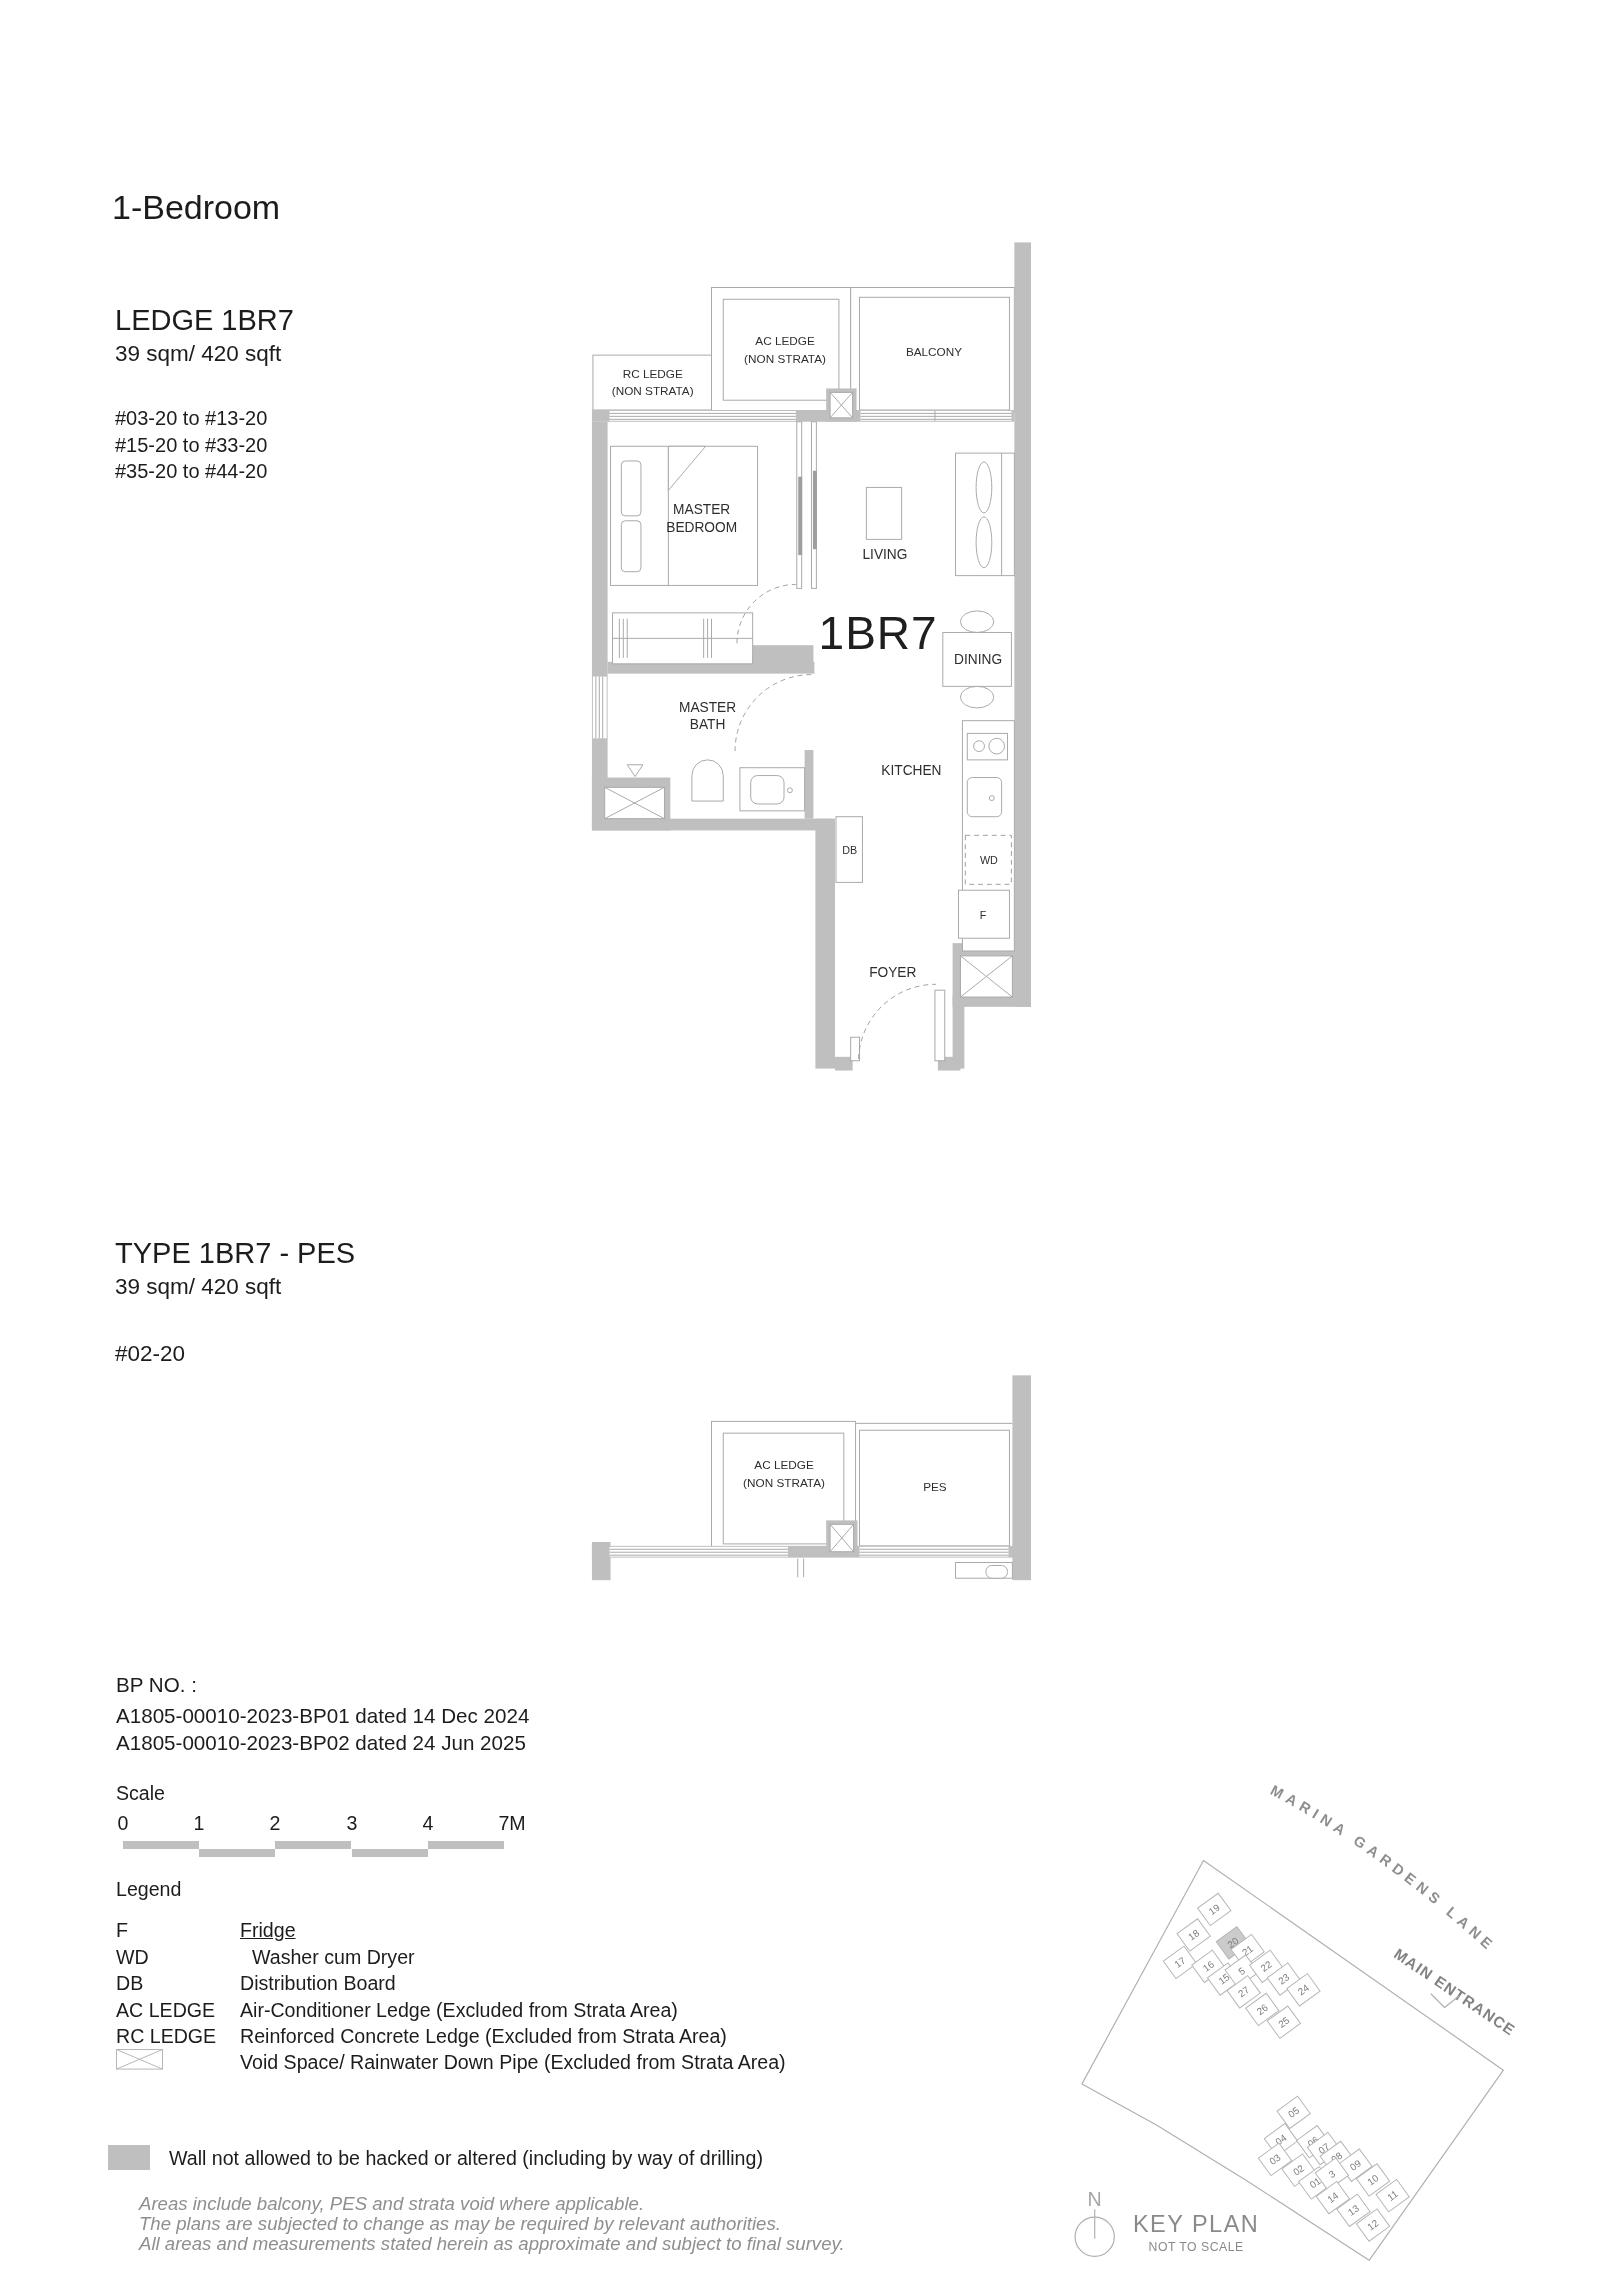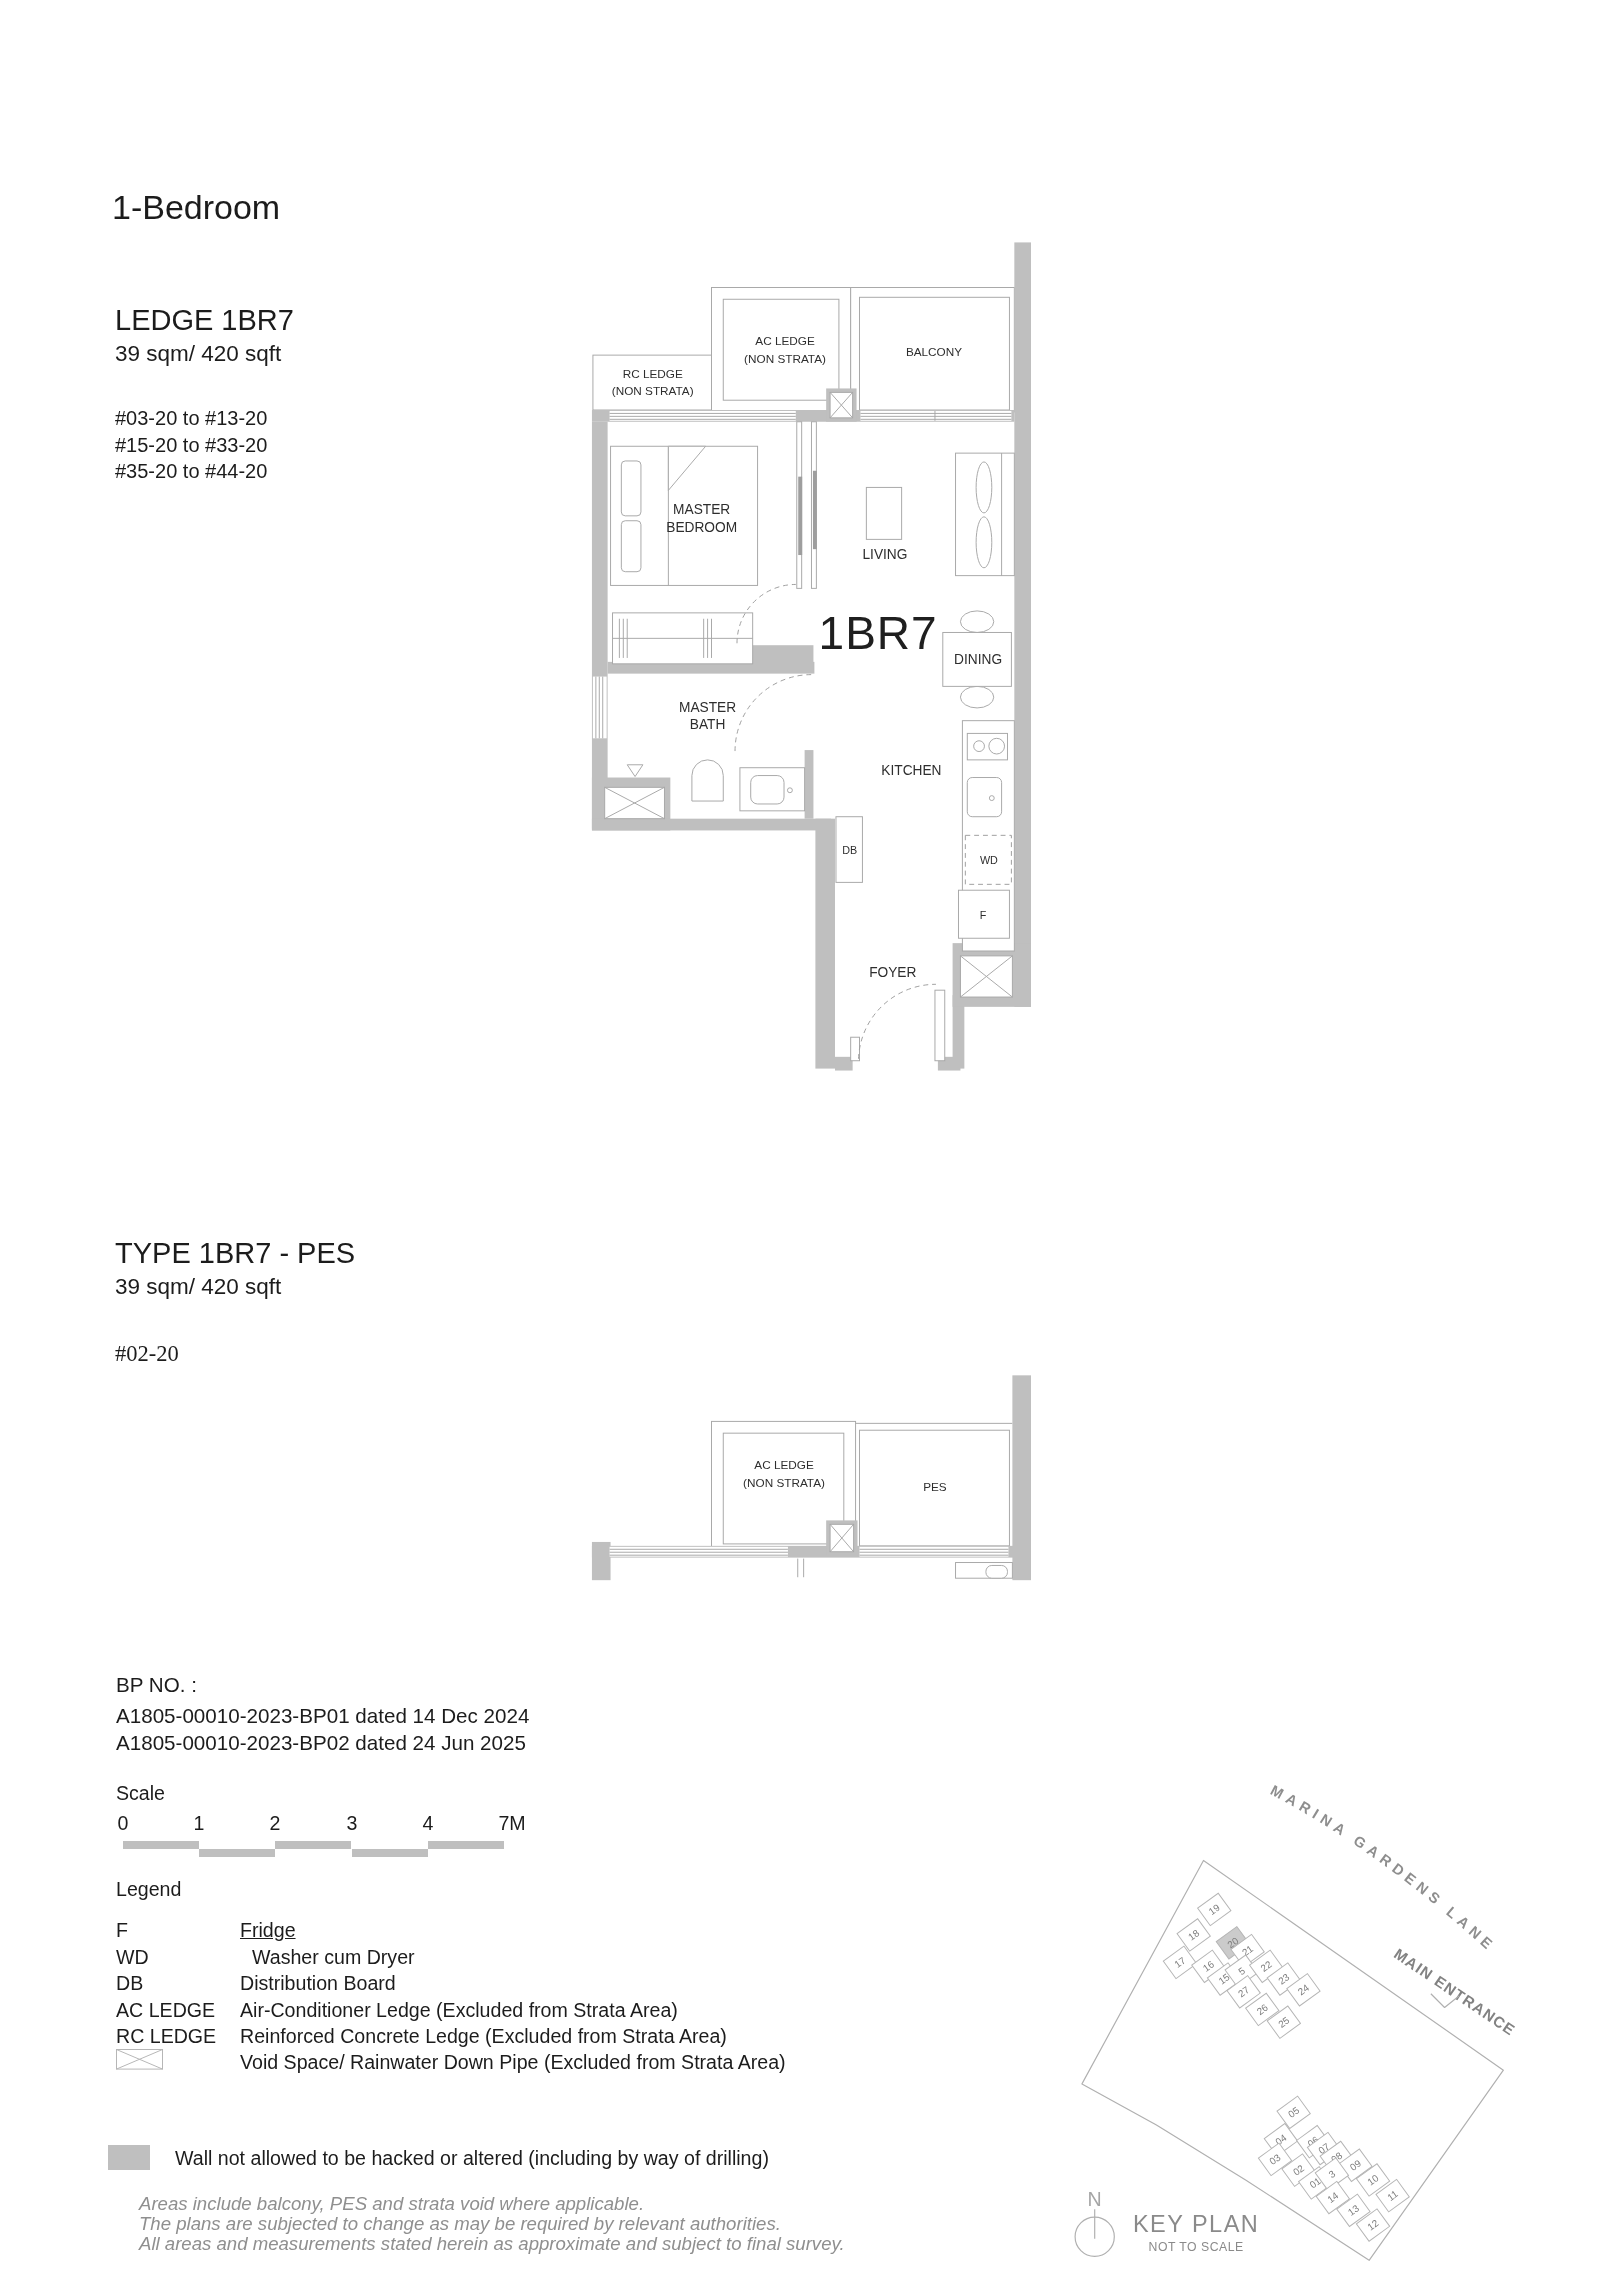--- a/index.html
+++ b/index.html
@@ -299,21 +299,21 @@
   <div class="abs h2" style="left:115px;top:304px;">LEDGE 1BR7</div>
   <div class="abs t23" style="left:115px;top:341px;">39 sqm/ 420 sqft</div>
   <div class="abs units" style="left:115px;top:405px;">
     <div>#03-20 to #13-20</div>
     <div>#15-20 to #33-20</div>
     <div>#35-20 to #44-20</div>
   </div>
 
   <div class="abs h2" style="left:115px;top:1237px;">TYPE 1BR7 - PES</div>
   <div class="abs t23" style="left:115px;top:1274px;">39 sqm/ 420 sqft</div>
-  <div class="abs t23" style="left:115px;top:1341px;font-family:Liberation Serif, serif;">#02-20</div>
+  <div class="abs t23" style="left:115px;top:1341px;">#02-20</div>
 
   <div class="abs t21" style="left:116px;top:1672px;">BP NO. :</div>
   <div class="abs t21" style="left:116px;top:1703px;">A1805-00010-2023-BP01 dated 14 Dec 2024</div>
   <div class="abs t21" style="left:116px;top:1730px;">A1805-00010-2023-BP02 dated 24 Jun 2025</div>
 
   <div class="abs t20" style="left:116px;top:1782px;">Scale</div>
   <div>
     <span class="tick" style="left:123px;top:1812px;">0</span>
     <span class="tick" style="left:199px;top:1812px;">1</span>
     <span class="tick" style="left:275px;top:1812px;">2</span>
@@ -341,21 +341,21 @@
     <div class="abs t20" style="left:240px;top:2025px;">Reinforced Concrete Ledge (Excluded from Strata Area)</div>
     <svg class="abs" style="left:116px;top:2049px;" width="47" height="20.6" viewBox="0 0 48 21">
       <rect x="0.5" y="0.5" width="47" height="20" fill="#fff" stroke="#b5b5b5"></rect>
       <line x1="0.5" y1="0.5" x2="47.5" y2="20.5" stroke="#b5b5b5"></line>
       <line x1="0.5" y1="20.5" x2="47.5" y2="0.5" stroke="#b5b5b5"></line>
     </svg>
     <div class="abs t20" style="left:240px;top:2051px;">Void Space/ Rainwater Down Pipe (Excluded from Strata Area)</div>
   </div>
 
   <div class="swatch" style="left:108px;top:2145px;width:42px;height:24.5px;"></div>
-  <div class="abs t20" style="left:175px;top:2147px;">Wall not allowed to be hacked or altered (including by way of drilling)</div>
+  <div class="abs t20" style="left:169px;top:2147px;">Wall not allowed to be hacked or altered (including by way of drilling)</div>
 
   <div class="abs foot" style="left:111px;top:2194px;margin-left:28px;">
     <div>Areas include balcony, PES and strata void where applicable.</div>
     <div>The plans are subjected to change as may be required by relevant authorities.</div>
     <div>All areas and measurements stated herein as approximate and subject to final survey.</div>
   </div>
 
 </div>
 
 

